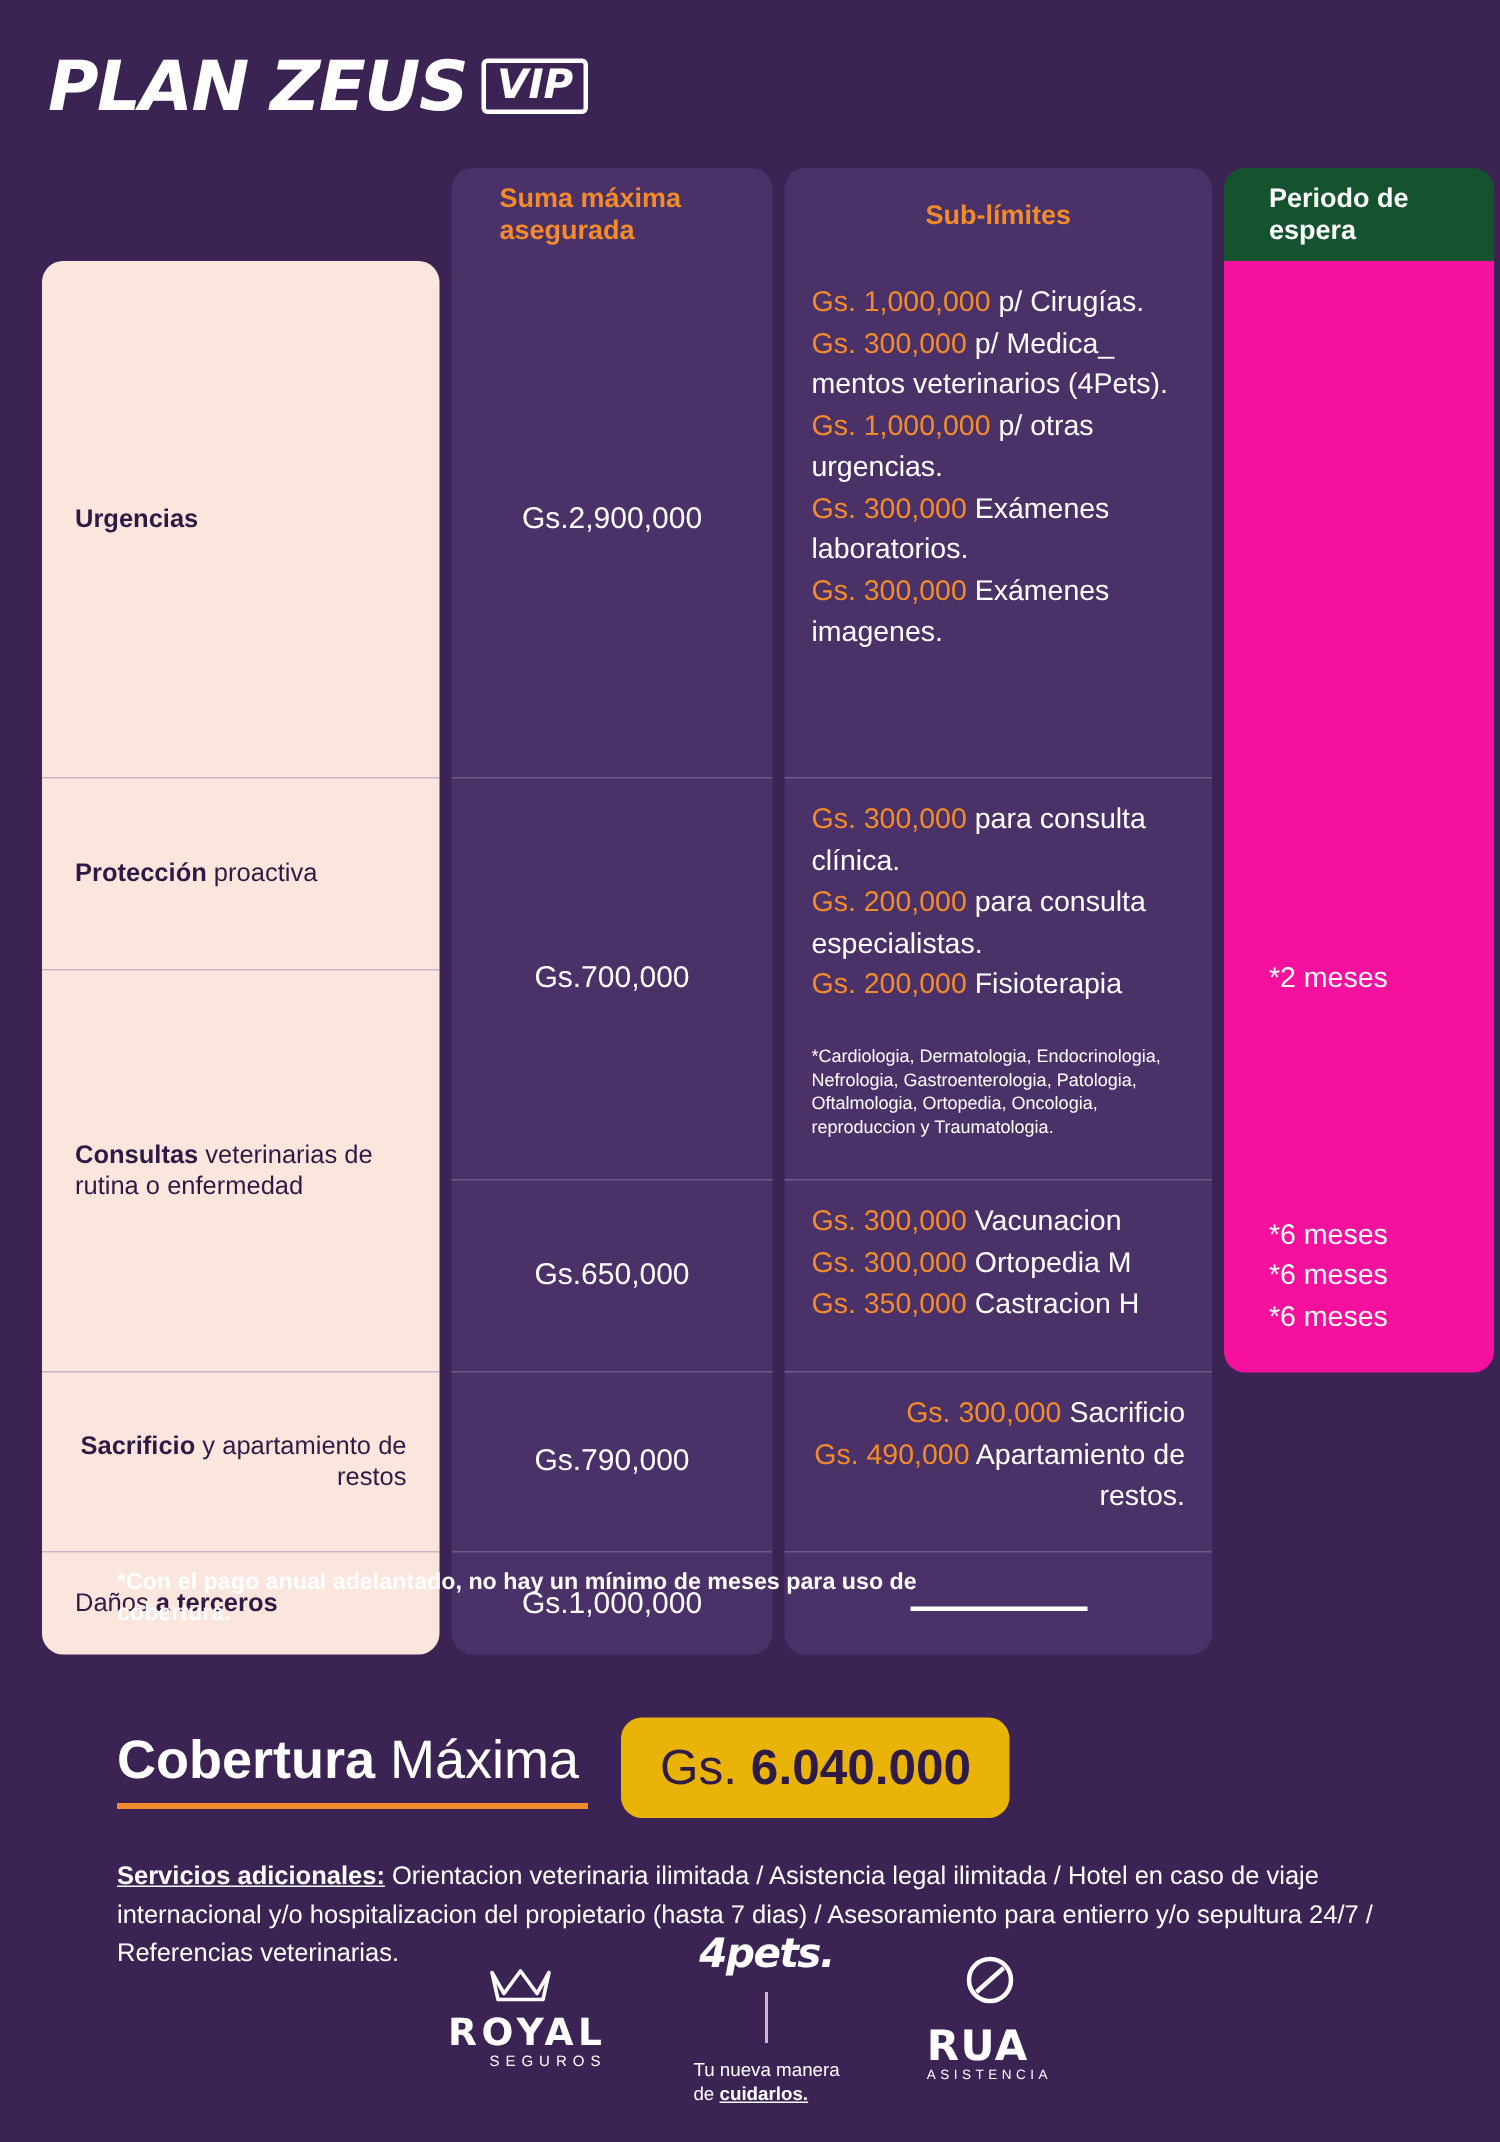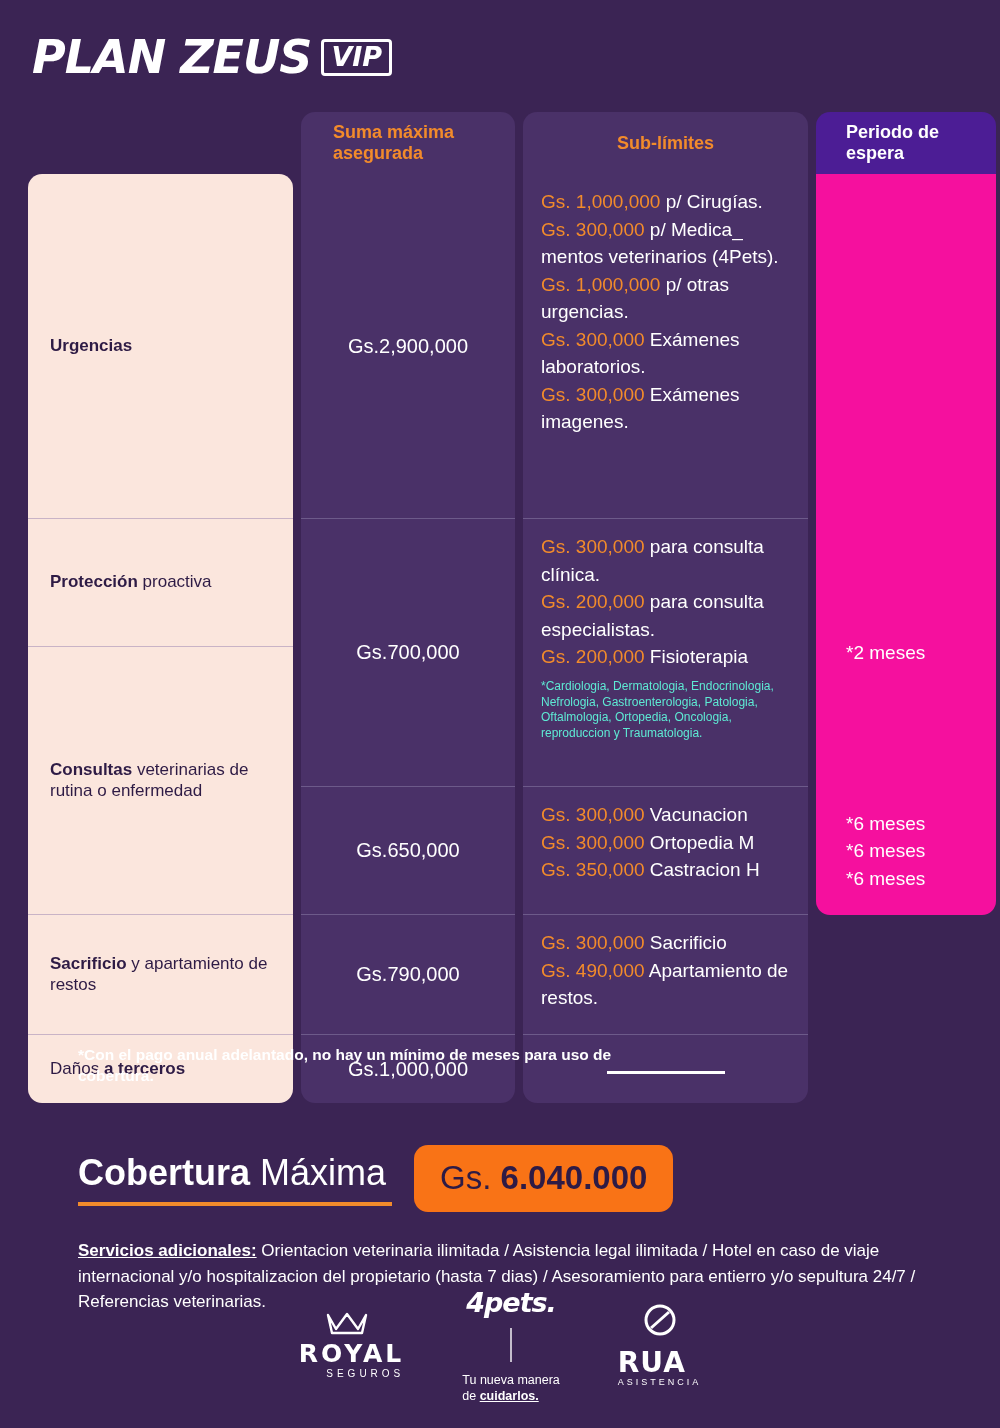--- a/index.html
+++ b/index.html
@@ -64,21 +64,21 @@
     justify-content: center;
     text-align: center;
     color: #f28b2b;
     font-weight: bold;
     font-size: 18px;
     line-height: 1.15;
     padding: 0 12px;
   }
   .hdr.c2 { background: #4a3168; border-radius: 14px 14px 0 0; justify-content: flex-start; text-align: left; padding-left: 32px; }
   .hdr.c3 { background: #4a3168; border-radius: 14px 14px 0 0; }
-  .hdr.c4 { background: #4c1d95; border-radius: 14px 14px 0 0; color: #ffffff; justify-content: flex-start; text-align: left; padding-left: 30px; }
+  .hdr.c4 { background: #14532d; border-radius: 14px 14px 0 0; color: #ffffff; justify-content: flex-start; text-align: left; padding-left: 30px; }
   .hdr.c1 { background: transparent; }
 
   .col1-body {
     background: #fbe6dd;
     border-radius: 14px;
     overflow: hidden;
   }
   .col2-body { background: #4a3168; border-radius: 0 0 14px 14px; overflow: hidden; }
   .col3-body { background: #4a3168; border-radius: 0 0 14px 14px; overflow: hidden; }
   .col4-body { background: #f5109e; border-radius: 0 0 14px 14px; overflow: hidden; }
@@ -110,22 +110,22 @@
     color: #ffffff;
     font-size: 19px;
     line-height: 1.45;
     border-bottom: 1px solid #6d5a8a;
   }
   .c3cell:last-child { border-bottom: none; }
   .amt { color: #f28b2b; }
   .note {
     font-size: 12px;
     line-height: 1.32;
-    color: #5eead4;
-    margin-top: 8px;
+    color: #ffffff;
+    margin-top: 26px;
   }
   .dash {
     display: block;
     width: 118px;
     height: 3px;
     background: #ffffff;
     margin: 22px auto 0 auto;
   }
 
   .c4cell {
@@ -136,21 +136,21 @@
     display: flex;
     flex-direction: column;
     justify-content: center;
   }
   .c4spacer { }
 
   
   .h1 { height: 345px; }
   .h2 { height: 268px; }
   .h3 { height: 128px; }
-  .h4 { height: 120px; }
+  .h4 { height: 120px; text-align: right; }
   .h5 { height: 68px; }
 
   
   .footnote {
     position: absolute;
     left: 78px; top: 1045px;
     width: 560px;
     color: #ffffff;
     font-weight: bold;
     font-size: 15.5px;
@@ -168,21 +168,21 @@
   .cov-label {
     font-size: 36px;
     color: #ffffff;
     border-bottom: 4px solid #f28b2b;
     padding-bottom: 8px;
     padding-right: 6px;
     white-space: nowrap;
   }
   .cov-label b { font-weight: bold; }
   .cov-amount {
-    background: #f97316;
+    background: #eab308;
     color: #2e1b45;
     font-size: 33px;
     border-radius: 14px;
     padding: 16px 26px 18px 26px;
     line-height: 1;
     white-space: nowrap;
   }
   .cov-amount b { font-weight: bold; }
 
   

